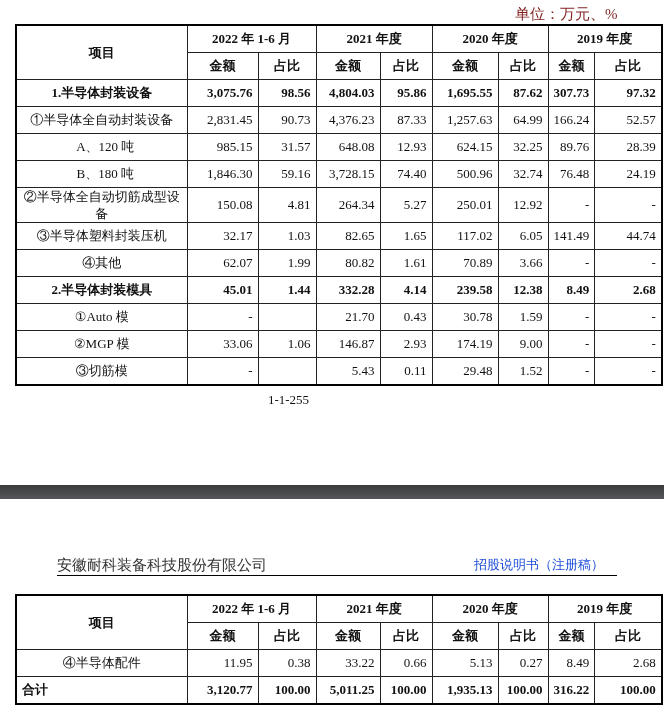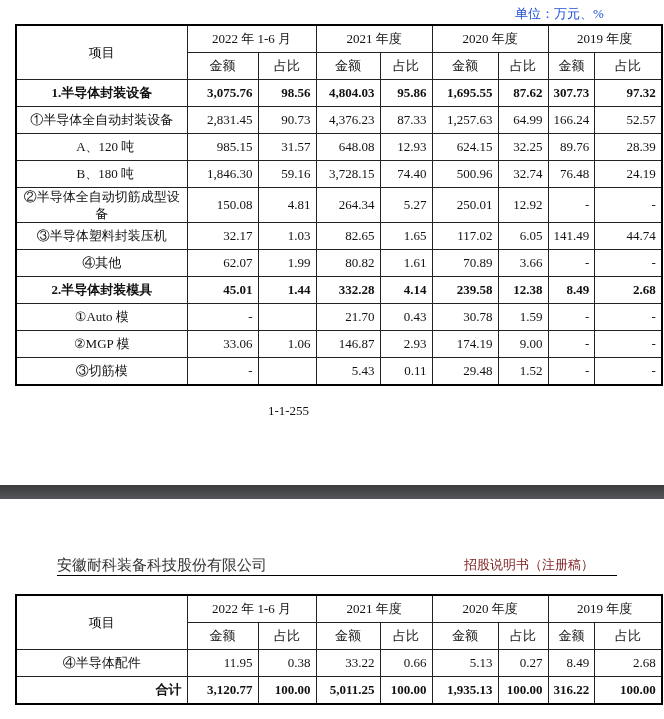--- a/index.html
+++ b/index.html
@@ -1,32 +1,32 @@
 <!DOCTYPE html>
 <html><head>
 <meta charset="utf-8">
 <style>
   html, body { margin:0; padding:0; background:#ffffff; }
   body { width:664px; height:719px; position:relative; overflow:hidden;
          font-family:"Liberation Serif","DejaVu Serif",serif; color:#111; }
-  .unit { position:absolute; top:5px; left:515px; font-size:13px; color:#1d4ed8; }
+  .unit { position:absolute; top:5px; left:515px; font-size:15px; color:#7f1d1d; }
   table.fin { position:absolute; left:15px; border-collapse:collapse; table-layout:fixed;
               border:2px solid #000; font-size:13px; }
   table.fin td, table.fin th { border:1px solid #222; padding:0 5px; height:26px; white-space:nowrap; }
-  table.fin th { font-weight:normal; text-align:center; }
+  table.fin th { font-weight:bold; text-align:center; }
   table.fin td.num { text-align:right; }
   table.fin td.lbl { text-align:center; }
   table.fin td.ind { padding-left:12px; }
   table.fin tr.bold td { font-weight:bold; }
   table.fin td.wrap { white-space:normal; line-height:17px; height:34px;margin-top:29px; }
-  .pageno { position:absolute; top:403px; left:0; width:577px; text-align:center; font-size:13px; }
+  .pageno { position:absolute; top:392px; left:0; width:577px; text-align:center; font-size:13px; }
   .band { position:absolute; top:485px; left:0; width:664px; height:14px;
           background:linear-gradient(#3a3b3d,#55575a); }
   .hdr-left { position:absolute; top:556px; left:57px; font-size:15px; color:#333; }
-  .hdr-right { position:absolute; top:556px; right:70px; font-size:13px; color:#7f1d1d; }
+  .hdr-right { position:absolute; top:556px; right:60px; font-size:13px; color:#1d4ed8; }
   .hdr-line { position:absolute; top:575px; left:57px; width:560px; height:1px; background:#000; }
 </style>
 </head>
 <body>
 
 <div class="unit">单位：万元、%</div>
 
 <table class="fin" style="top:24px;">
   <colgroup>
     <col style="width:171px">
@@ -228,21 +228,21 @@
         <td class="num">11.95</td>
         <td class="num">0.38</td>
         <td class="num">33.22</td>
         <td class="num">0.66</td>
         <td class="num">5.13</td>
         <td class="num">0.27</td>
         <td class="num">8.49</td>
         <td class="num">2.68</td>
       </tr>
       <tr class="bold">
-        <td class="lbl" style="text-align: right; margin-top: 12px;">合计</td>
+        <td class="lbl" style="text-align: left; margin-top: 12px;">合计</td>
         <td class="num">3,120.77</td>
         <td class="num">100.00</td>
         <td class="num">5,011.25</td>
         <td class="num">100.00</td>
         <td class="num">1,935.13</td>
         <td class="num">100.00</td>
         <td class="num">316.22</td>
         <td class="num">100.00</td>
       </tr>
     </tbody>

